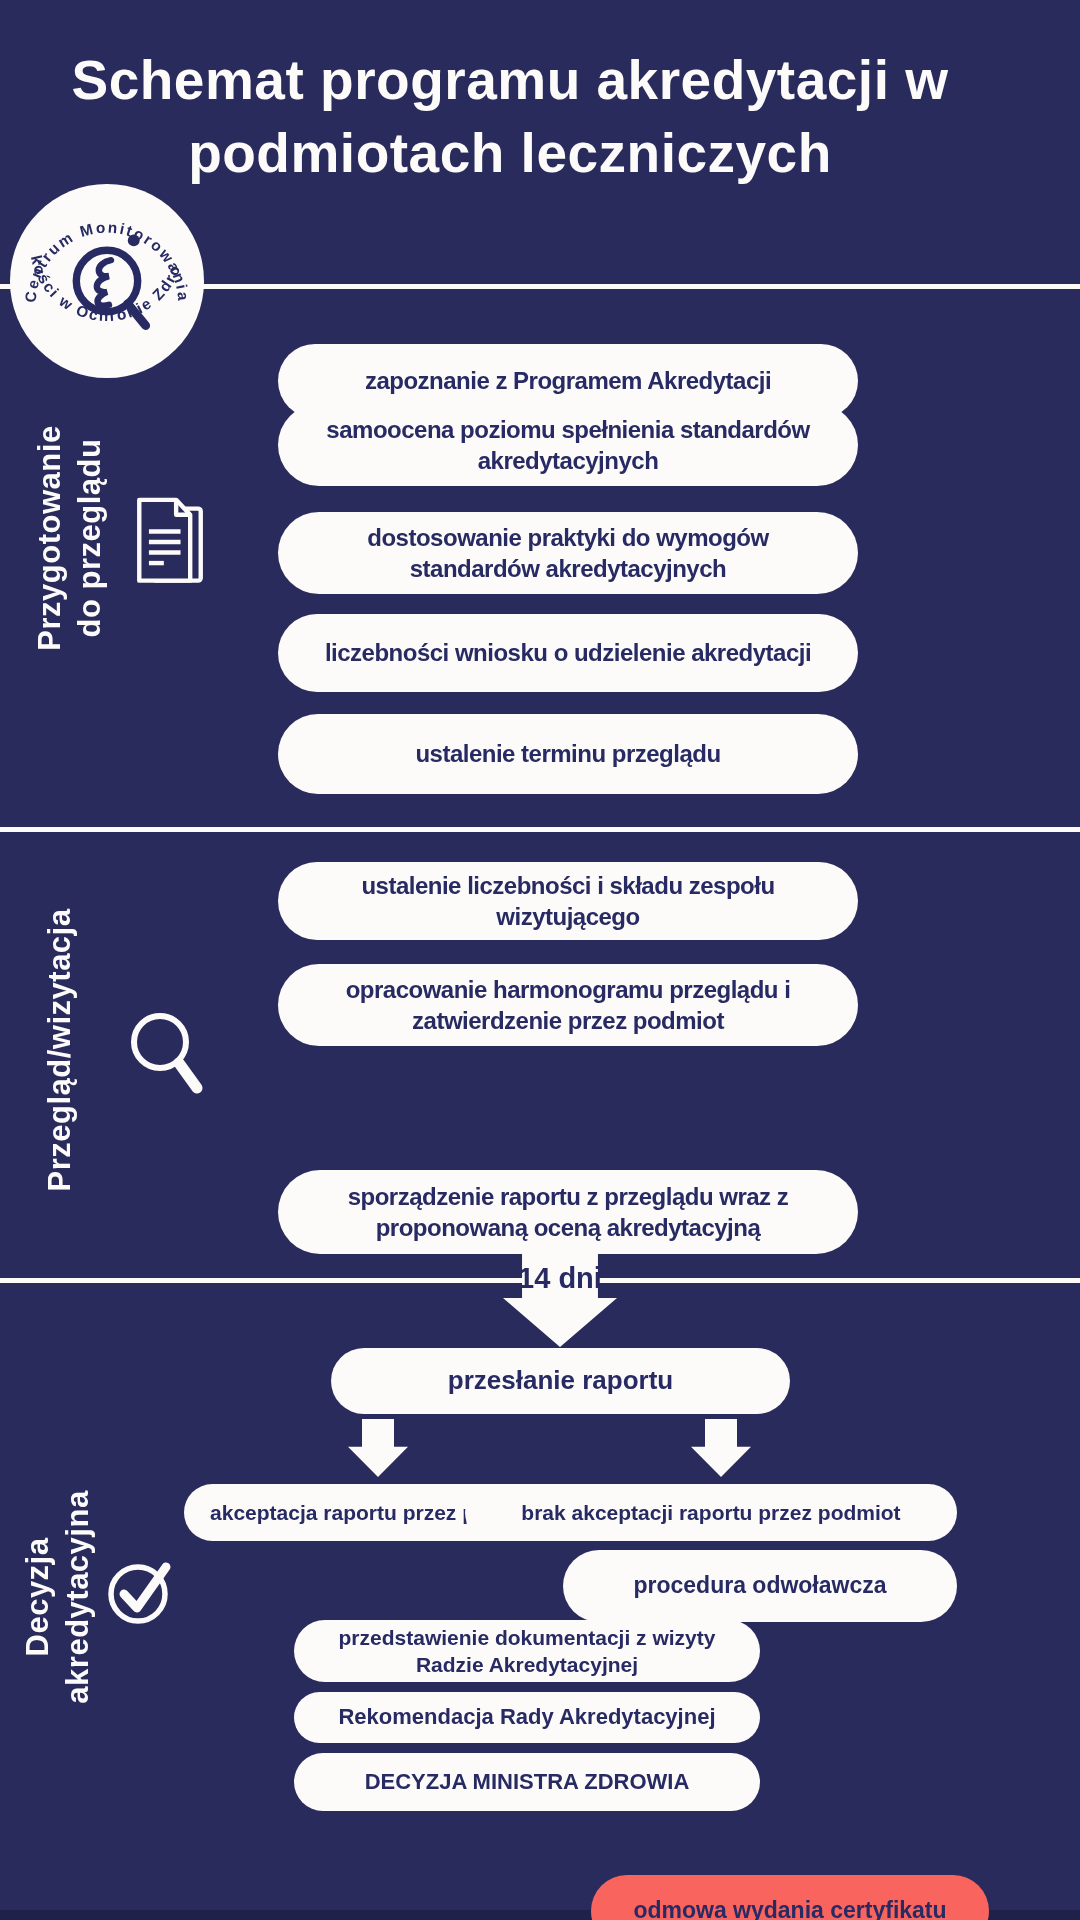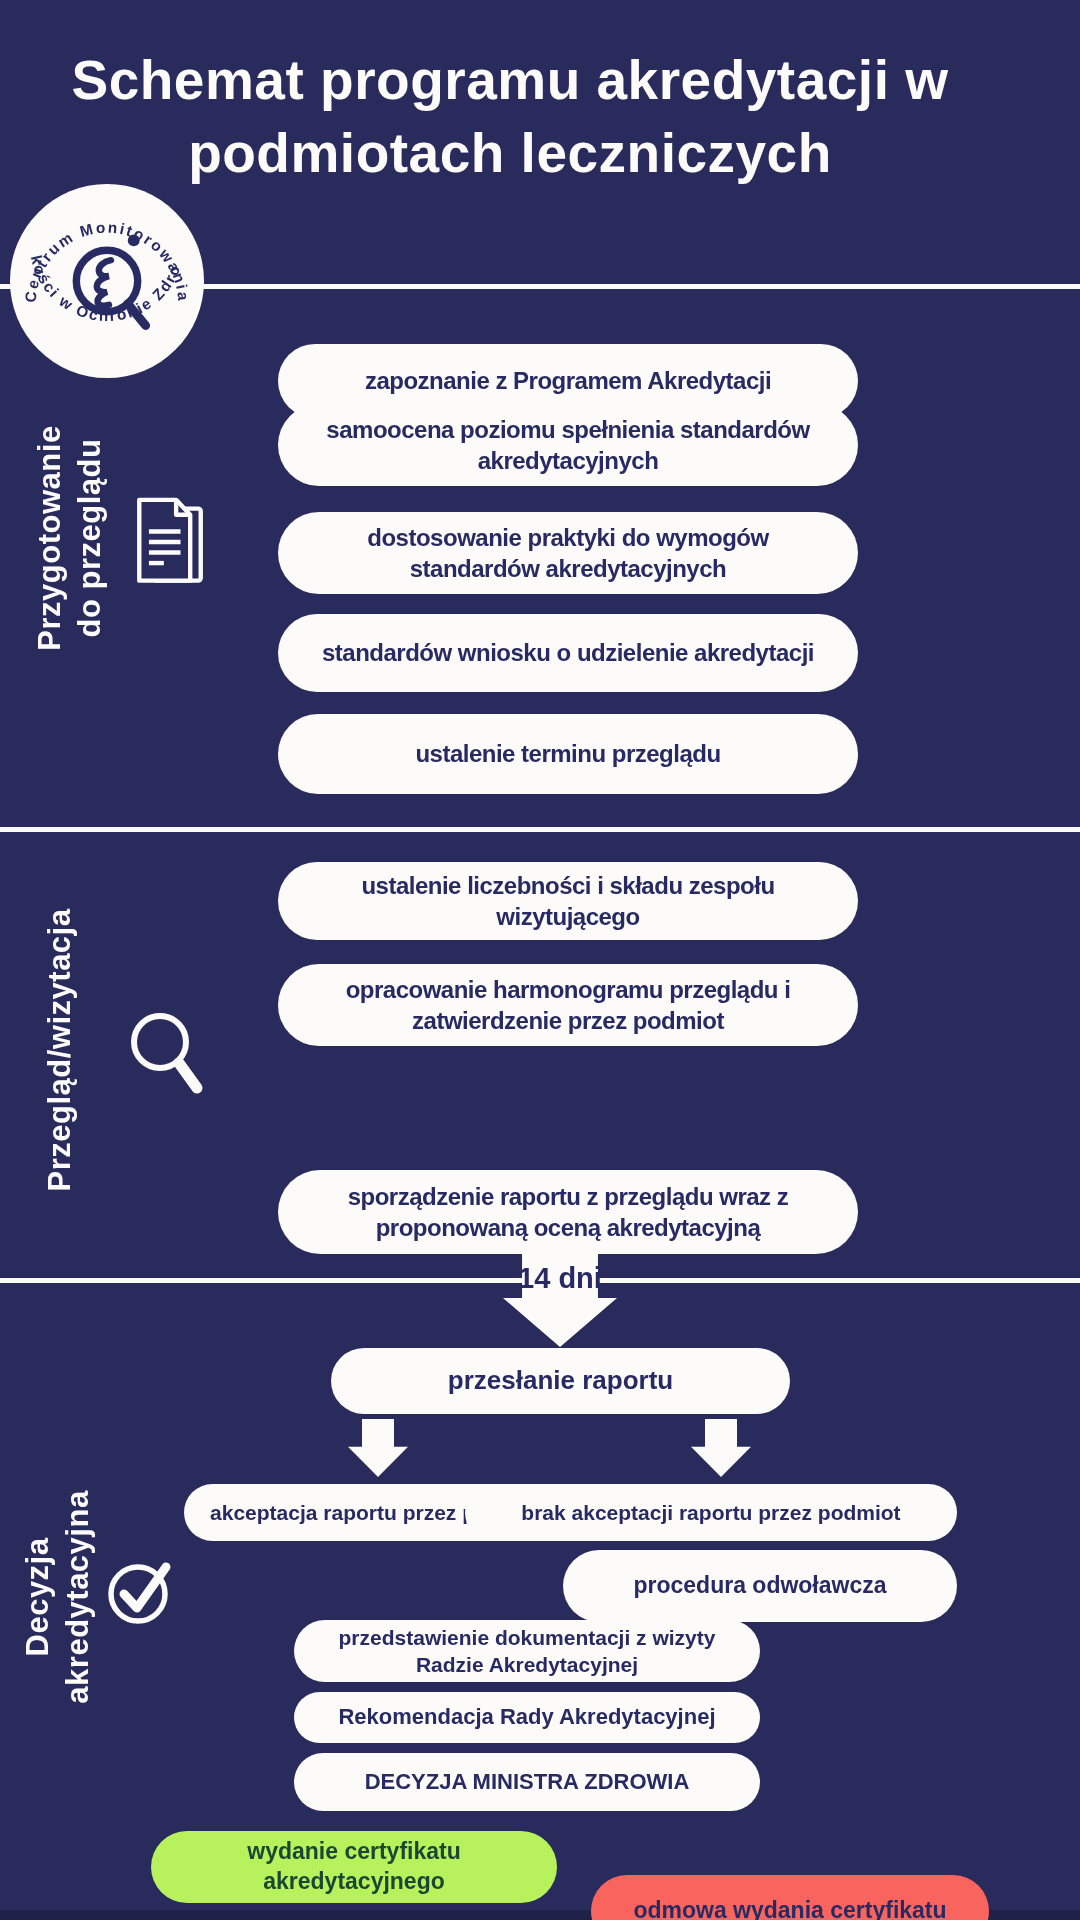--- a/index.html
+++ b/index.html
@@ -104,21 +104,21 @@
       <circle cx="32" cy="42" r="27" fill="none" stroke="#fcfbf9" stroke-width="5.5"></circle>
       <path d="M18 42 L31 56 L60 15" fill="none" stroke="#fcfbf9" stroke-width="9" stroke-linecap="round" stroke-linejoin="round"></path>
     </svg>
   </div>
 
   <div class="pill pill-lg" style="left:278px; top:306px; width:580px; height:74px;margin-top:38px;">zapoznanie z Programem Akredytacji</div>
   <div class="pill pill-lg" style="left:278px; top:404px; width:580px; height:82px;">samoocena poziomu spełnienia standardów
 akredytacyjnych</div>
   <div class="pill pill-lg" style="left:278px; top:512px; width:580px; height:82px;">dostosowanie praktyki do wymogów
 standardów akredytacyjnych</div>
-  <div class="pill pill-lg" style="left:278px; top:614px; width:580px; height:78px;">standardów wniosku o udzielenie akredytacji</div>
+  <div class="pill pill-lg" style="left:278px; top:614px; width:580px; height:78px;">liczebności wniosku o udzielenie akredytacji</div>
   <div class="pill pill-lg" style="left:278px; top:714px; width:580px; height:80px;">ustalenie terminu przeglądu</div>
 
   <div class="pill pill-lg" style="left:278px; top:862px; width:580px; height:78px;">ustalenie liczebności i składu zespołu
 wizytującego</div>
   <div class="pill pill-lg" style="left:278px; top:964px; width:580px; height:82px;">opracowanie harmonogramu przeglądu i
 zatwierdzenie przez podmiot</div>
   <div class="pill pill-lg" style="left:278px; top:1170px; width:580px; height:84px;">sporządzenie raportu z przeglądu wraz z
 proponowaną oceną akredytacyjną</div>
 
   <div class="arrow" style="left:503px; top:1249px; width:114px; height:98px;"></div>
@@ -130,17 +130,15 @@
   <div class="arrow arrow-sm" style="left:691px; top:1419px; width:60px; height:58px;"></div>
 
   <div class="pill fs21" style="left:184px; top:1484px; width:387px; height:57px;">akceptacja raportu przez podmiot</div>
   <div class="pill fs21" style="left:465px; top:1484px; width:492px; height:57px;">brak akceptacji raportu przez podmiot</div>
   <div class="pill fs23" style="left:563px; top:1550px; width:394px; height:72px;">procedura odwoławcza</div>
   <div class="pill fs21" style="left:294px; top:1620px; width:466px; height:62px;">przedstawienie dokumentacji z wizyty
 Radzie Akredytacyjnej</div>
   <div class="pill fs22" style="left:294px; top:1692px; width:466px; height:51px;">Rekomendacja Rady Akredytacyjnej</div>
   <div class="pill fs22" style="left:294px; top:1753px; width:466px; height:58px;">DECYZJA MINISTRA ZDROWIA</div>
 
-  <div class="pill pill-green fs23" style="left:151px; top:1831px; width:406px; height:72px;">wydanie certyfikatu
-akredytacyjnego</div>
   <div class="pill pill-red fs23" style="left:591px; top:1831px; width:398px; height:72px;">odmowa wydania certyfikatu</div>
 
 </div>
 
 </body></html>

